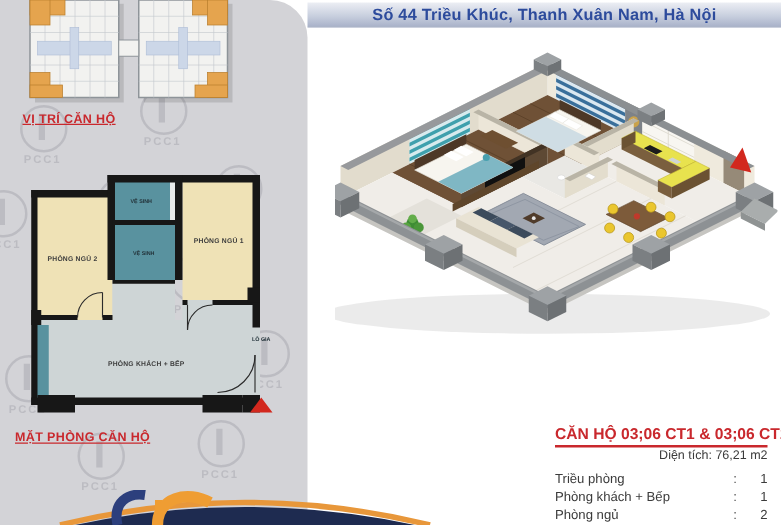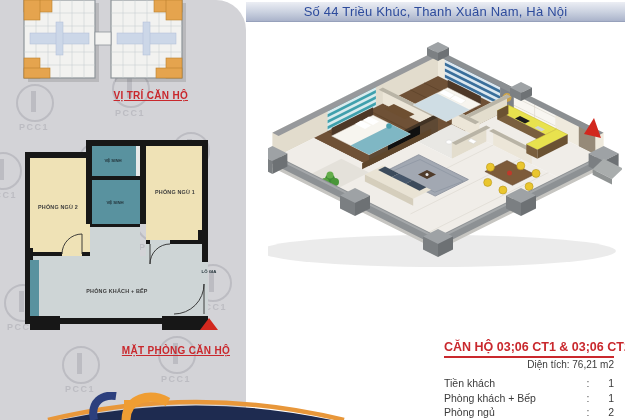--- a/index.html
+++ b/index.html
@@ -10,23 +10,23 @@
               background:#d3d3d7;border-top-right-radius:30px;}
   
   .wm{position:absolute;width:34px;height:34px;border:2.5px solid currentColor;border-radius:50%;
       color:rgba(125,125,136,.26);}
   .wm::before{content:"";position:absolute;left:13px;top:5px;width:5px;height:21px;background:currentColor;}
   .wm span{position:absolute;top:36px;left:1px;font-size:9px;font-weight:bold;letter-spacing:1.5px;color:inherit;}
   
   .header-bar{position:absolute;left:246px;right:0;top:2px;height:19px;
       background:linear-gradient(180deg,#eceef4 0%,#c9d0df 55%,#aab3ca 100%);
       border-bottom:1px solid #97a1bb;display:flex;align-items:center;justify-content:center;}
-  .header-bar .addr{font-size:13px;font-weight:normal;color:#2d4b9c;letter-spacing:.2px;white-space:nowrap;}
-  
-  .red-label{position:absolute;color:#c9282d;font-weight:bold;font-size:10px;text-align:right;
+  .header-bar .addr{font-size:13px;font-weight:bold;color:#2d4b9c;letter-spacing:.2px;white-space:nowrap;}
+  
+  .red-label{position:absolute;color:#c9282d;font-weight:bold;font-size:10px;text-align:left;
       text-decoration:underline;letter-spacing:.3px;}
   
   .site-plan-svg{position:absolute;left:18px;top:0;}
   .floor-plan-svg{position:absolute;left:12px;top:132px;}
   .render-svg{position:absolute;left:268px;top:38px;}
   .plan-label{font:bold 5.4px "Liberation Sans","DejaVu Sans",sans-serif;fill:#3d3d3d;text-anchor:middle;letter-spacing:.2px;}
   .plan-label-sm{font:bold 4.3px "Liberation Sans","DejaVu Sans",sans-serif;fill:#23333a;text-anchor:middle;}
   
   .apt-info{position:absolute;left:444px;top:340px;width:170px;color:#3b3b3b;}
   .apt-title{color:#c9282d;font-weight:bold;font-size:12.5px;border-bottom:2px solid #c9282d;
@@ -341,21 +341,21 @@
       <polygon points="324.6,131.3 344,141 344,146.5 324.6,136.8" fill="#8f9393"></polygon>
     </g>
     <polygon points="316,96 333,100 326,80" fill="#d2281e"></polygon>
   </svg>
 
   <div class="apt-info">
     <div class="apt-title">CĂN HỘ 03;06 CT1 &amp; 03;06 CT2</div>
     <div class="apt-area">Diện tích: 76,21 m2</div>
     <div class="apt-rows">
       <div class="apt-row">
-        <span class="lbl">Tiền khách</span>
+        <span class="lbl">Triều phòng</span>
         <span class="sep">:</span>
         <span class="val">1</span>
       </div>
       <div class="apt-row">
         <span class="lbl">Phòng khách + Bếp</span>
         <span class="sep">:</span>
         <span class="val">1</span>
       </div>
       <div class="apt-row">
         <span class="lbl">Phòng ngủ</span>

